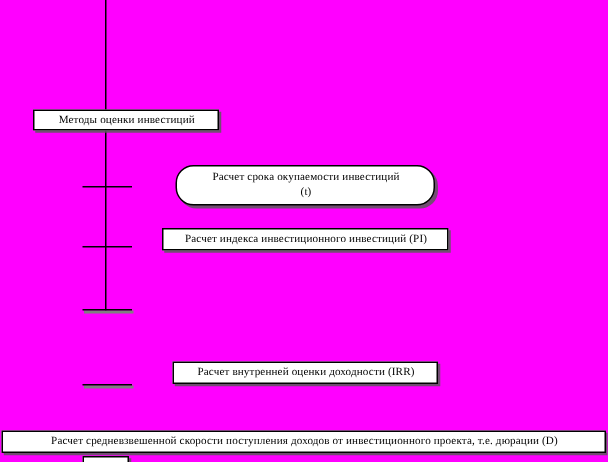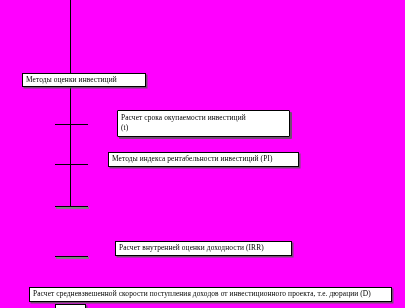--- a/index.html
+++ b/index.html
@@ -11,20 +11,21 @@
     height: 308px;
     background: #FF00FF;
     font-family: "Liberation Serif", serif;
     overflow: hidden;
   }
   #canvas {
     position: relative;
     width: 405px;
     height: 308px;
     background: #FF00FF;
+    text-align: center;
   }
 
   
   .v-line {
     position: absolute;
     background: #000000;
   }
   .h-tick {
     position: absolute;
     background: #000000;
@@ -42,21 +43,21 @@
     box-sizing: border-box;
     color: #000000;
     font-size: 7.4px;
     line-height: 9.6px;
     letter-spacing: 0.1px;
     padding: 1px 2px 1px 3px;
     white-space: nowrap;
     box-shadow: 1.5px 1.5px 0 0 rgba(90,90,90,0.85);
   }
   .node.rounded {
-    border-radius: 1px;
+    border-radius: 12px;
     white-space: normal;
     box-shadow: 2px 2px 0 0 rgba(90,90,90,0.85);
   }
   .node .line2 {
     display: block;
   }
 
   
   #node-root {
     left: 22px;
@@ -85,24 +86,23 @@
   }
   #node-irr {
     left: 115px;
     top: 241px;
     width: 177px;
     height: 15px;
   }
   #node-duration {
     left: 1px;
     top: 287px;
-    width: 363px;
+    width: 403px;
     height: 15px;
     padding-left: 3px;
-    margin-left: 28px;
   }
 
   
   #stub-box {
     position: absolute;
     left: 55px;
     top: 304px;
     width: 31px;
     height: 10px;
     background: #FFFFFF;
@@ -128,21 +128,21 @@
   <div class="tick-shadow" style="left:56px; top:257px; width:33px; height:1.6px;"></div>
   <div class="h-tick" style="left:55px; top:255.6px; width:33px; height:1.5px;"></div>
 
   <div class="node" id="node-root">Методы оценки инвестиций</div>
 
   <div class="node rounded" id="node-payback">
     <span class="line1">Расчет срока окупаемости инвестиций</span>
     <span class="line2">(t)</span>
   </div>
 
-  <div class="node" id="node-pi">Методы индекса рентабельности инвестиций (PI)</div>
+  <div class="node" id="node-pi">Расчет индекса инвестиционного инвестиций (PI)</div>
 
 
   <div class="node" id="node-irr">Расчет внутренней оценки доходности (IRR)</div>
 
   <div class="node" id="node-duration">Расчет средневзвешенной скорости поступления доходов от инвестиционного проекта, т.е. дюрации (D)</div>
 
   <div id="stub-box"></div>
 
 </div>
 

